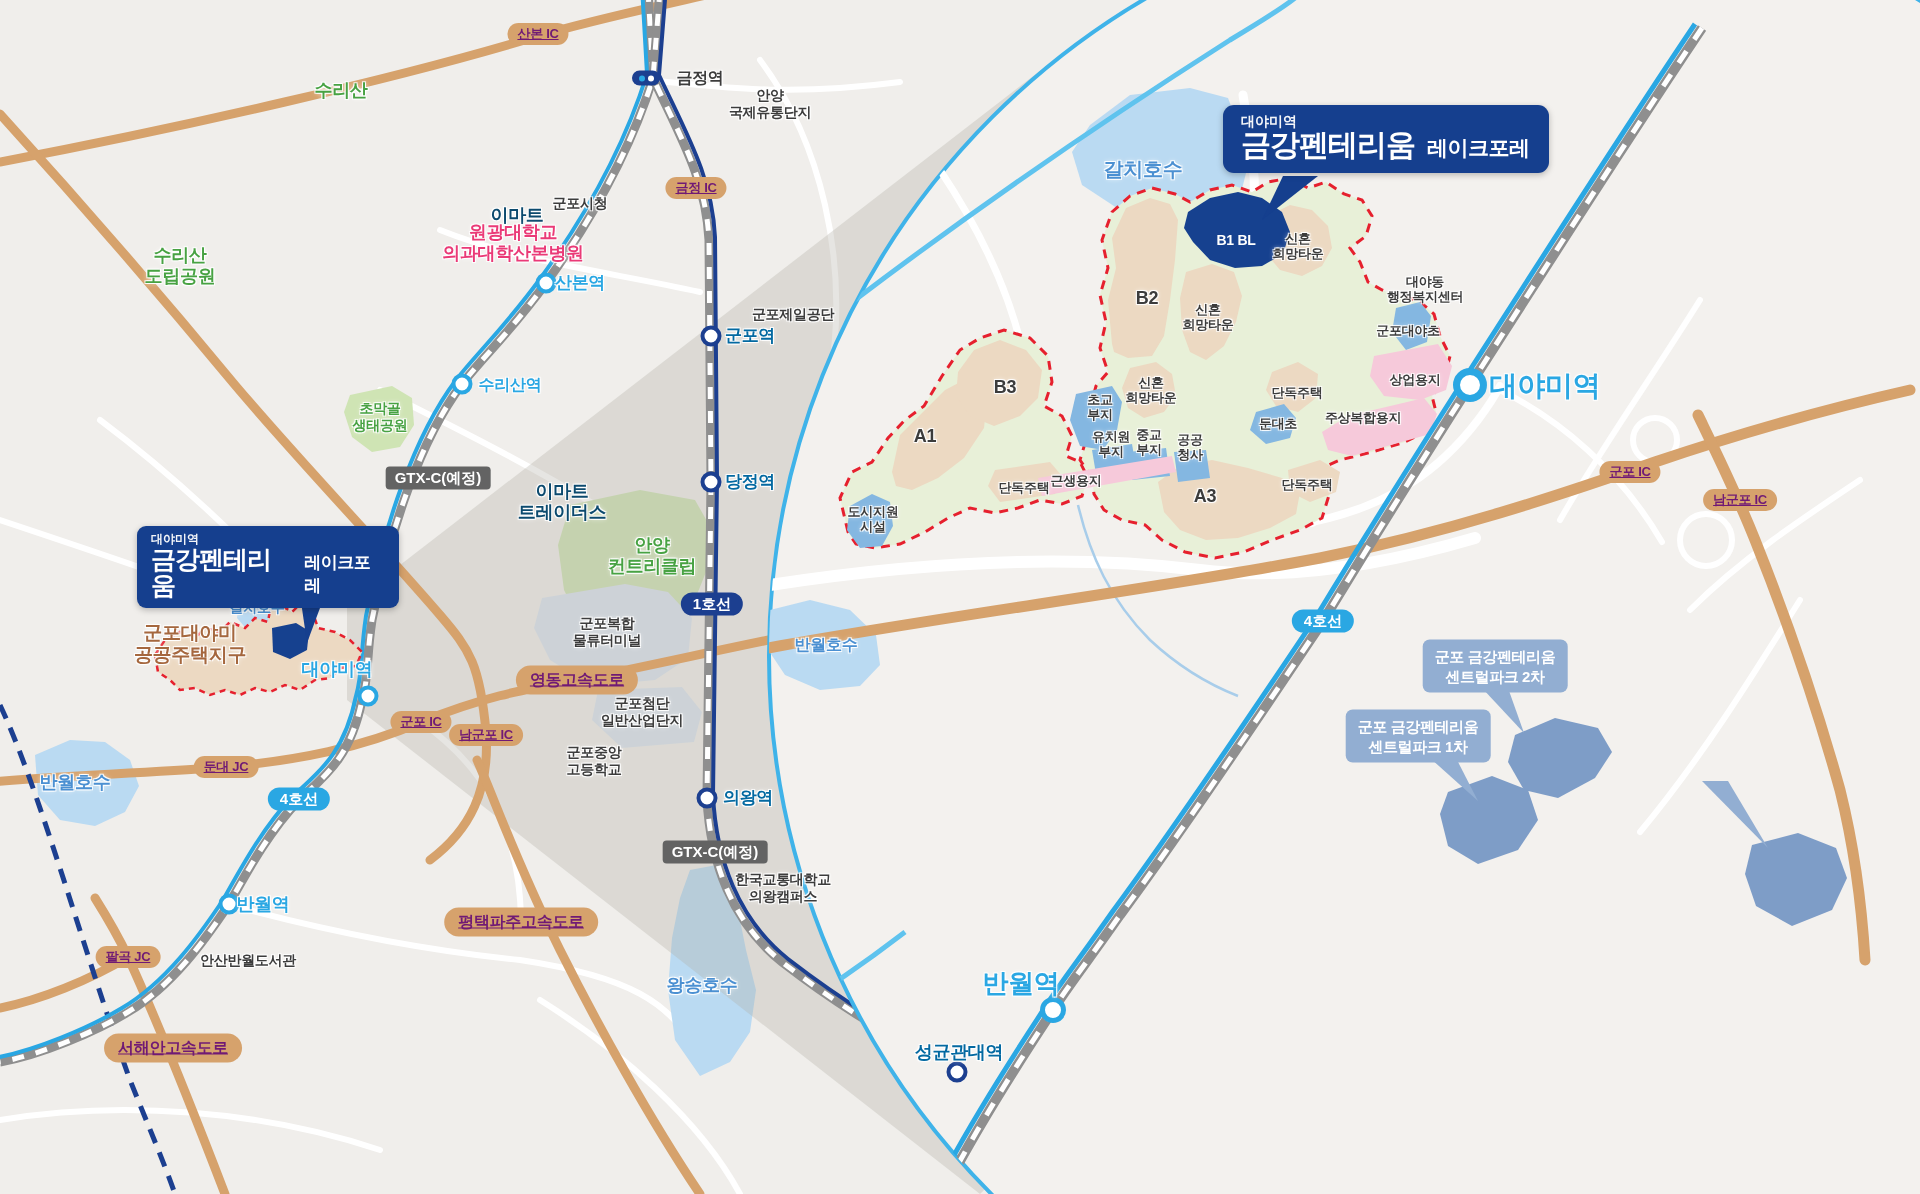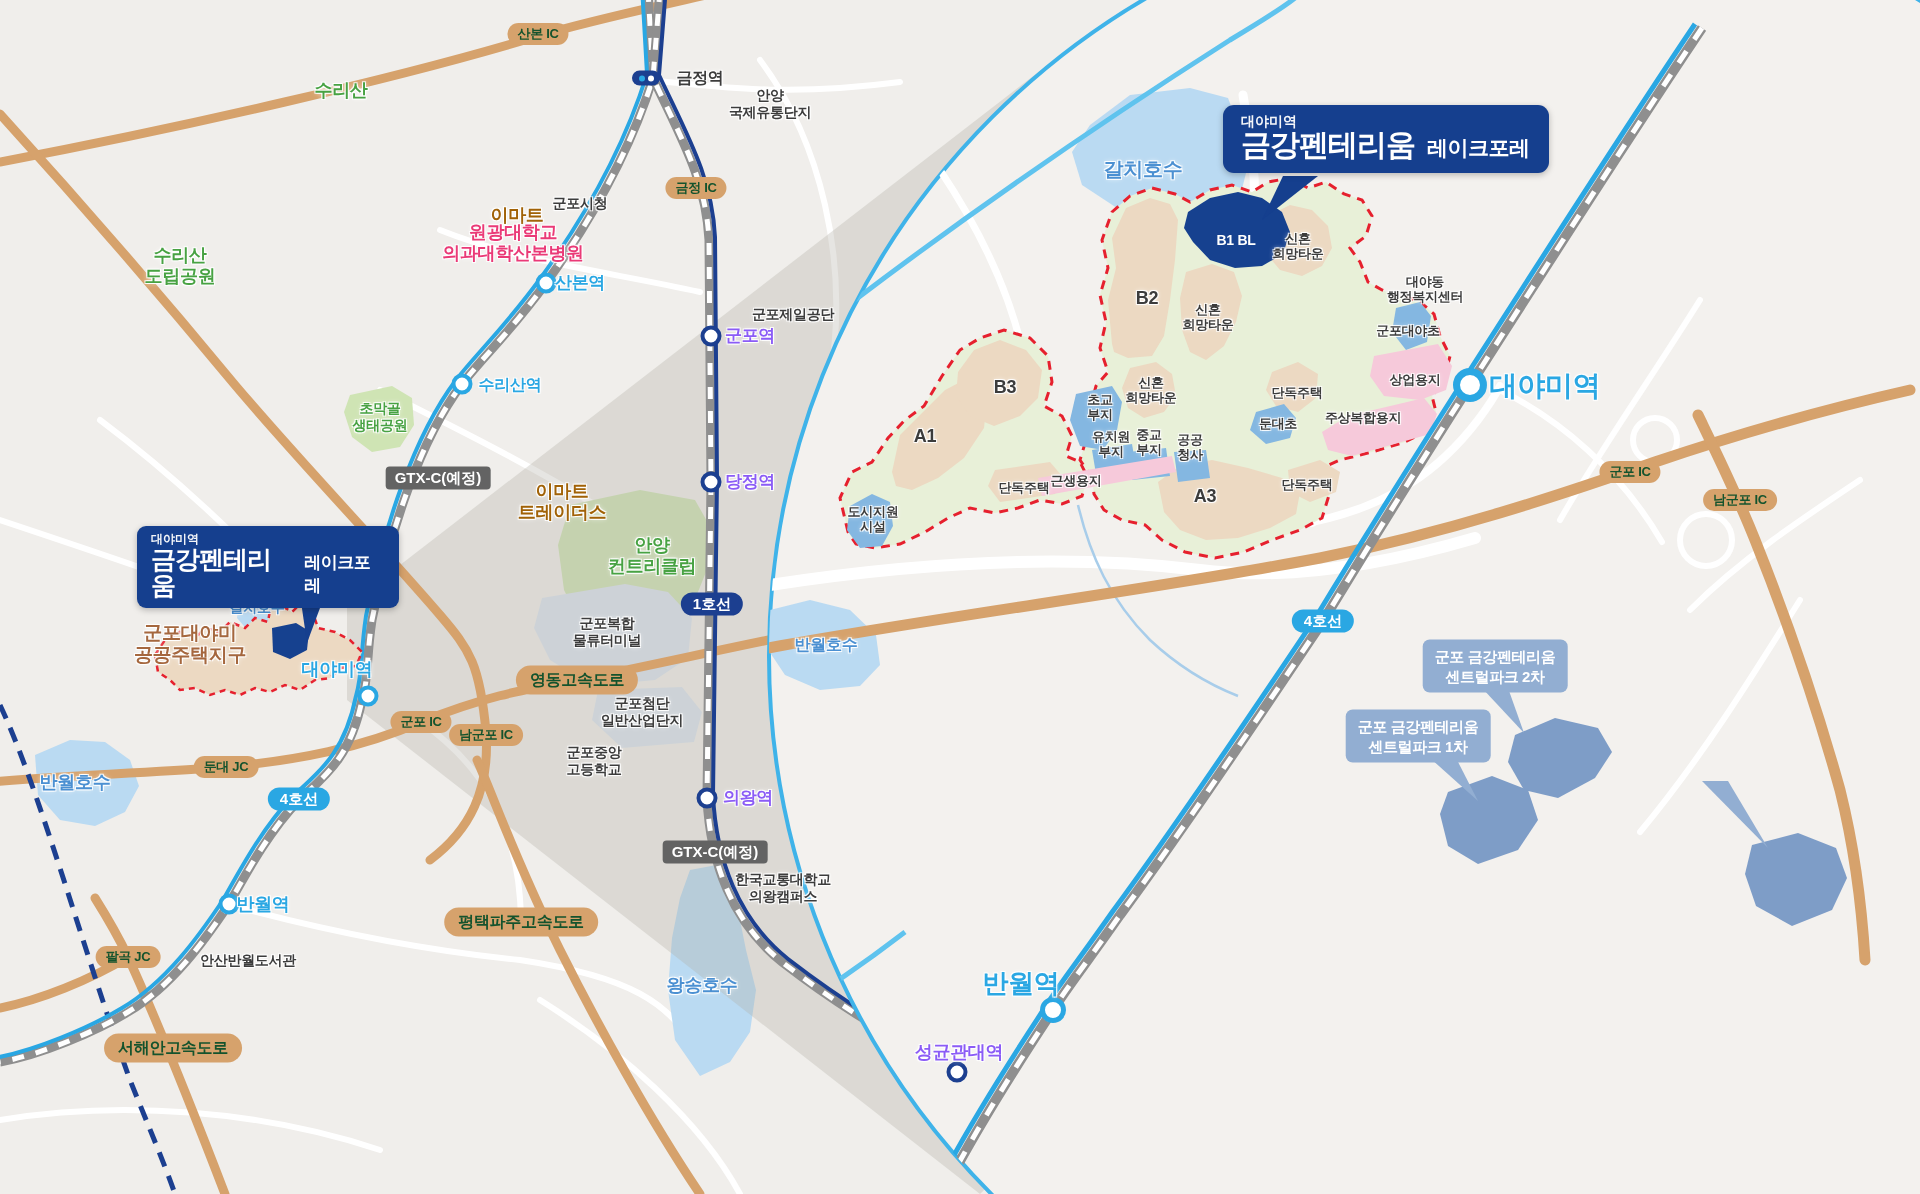--- a/index.html
+++ b/index.html
@@ -6,26 +6,26 @@
   #stage{position:relative;width:1920px;height:1194px;overflow:hidden;background:#f0eeeb;
          font-family:"Liberation Sans","DejaVu Sans",sans-serif;}
   #basemap{position:absolute;left:0;top:0;}
   .lbl{position:absolute;transform:translate(-50%,-50%);text-align:center;white-space:pre-line;
        font-weight:700;line-height:1.18;letter-spacing:-.3px;
        text-shadow:-1px -1px 0 rgba(255,255,255,.85),1px -1px 0 rgba(255,255,255,.85),
                    -1px 1px 0 rgba(255,255,255,.85),1px 1px 0 rgba(255,255,255,.85),
                    0 0 5px rgba(255,255,255,.9);}.f13{font-size:13px}.f14{font-size:14px}
   .f15{font-size:18px}.f16{font-size:16px}.f17{font-size:17px}.f18{font-size:18px}
   .f19{font-size:19px}.f20{font-size:20px}.f26{font-size:26px}.f28{font-size:28px}
-  .c-black{color:#3c3c3c}.c-green{color:#48a243}.c-purple{color:#a16207}.c-pink{color:#ea3a77}
-  .c-cyan{color:#2aa7e3}.c-navy{color:#8b5cf6}.c-lake{color:#4b90d2}.c-brown{color:#a5673e}
+  .c-black{color:#3c3c3c}.c-green{color:#48a243}.c-purple{color:#0c4a6e}.c-pink{color:#ea3a77}
+  .c-cyan{color:#2aa7e3}.c-navy{color:#0369a1}.c-lake{color:#4b90d2}.c-brown{color:#a5673e}
   .c-white{color:#fff;text-shadow:none}
   .pill{position:absolute;transform:translate(-50%,-50%);background:#d5a univers;}
-  .pill{background:#d6a26c;color:#14532d;font-weight:700;font-size:13px;padding:2px 10px;
-        border-radius:12px;white-space:nowrap;letter-spacing:-.3px;}
+  .pill{background:#d6a26c;color:#701a75;font-weight:700;font-size:13px;padding:2px 10px;
+        border-radius:12px;white-space:nowrap;letter-spacing:-.3px;text-decoration:underline;}
   .pill.big{font-size:16px;padding:4px 14px;border-radius:16px}
   .badge{position:absolute;transform:translate(-50%,-50%);background:#636363;color:#fff;
          font-weight:700;font-size:15px;padding:2px 9px;border-radius:4px;white-space:nowrap;}
   .linebadge{position:absolute;transform:translate(-50%,-50%);color:#fff;font-weight:700;
          font-size:15px;padding:2px 12px;border-radius:13px;white-space:nowrap;}
   .lb-cyan{background:#2aa7e3}.lb-navy{background:#1c3f90}
   .st{position:absolute;transform:translate(-50%,-50%);background:#fff;border-radius:50%;}
   .st-cyan{border:4px solid #2aa7e3;width:13px;height:13px}
   .st-navy{border:4px solid #1c3f90;width:13px;height:13px}
   .st-big{border-width:7px;width:20px;height:20px}

